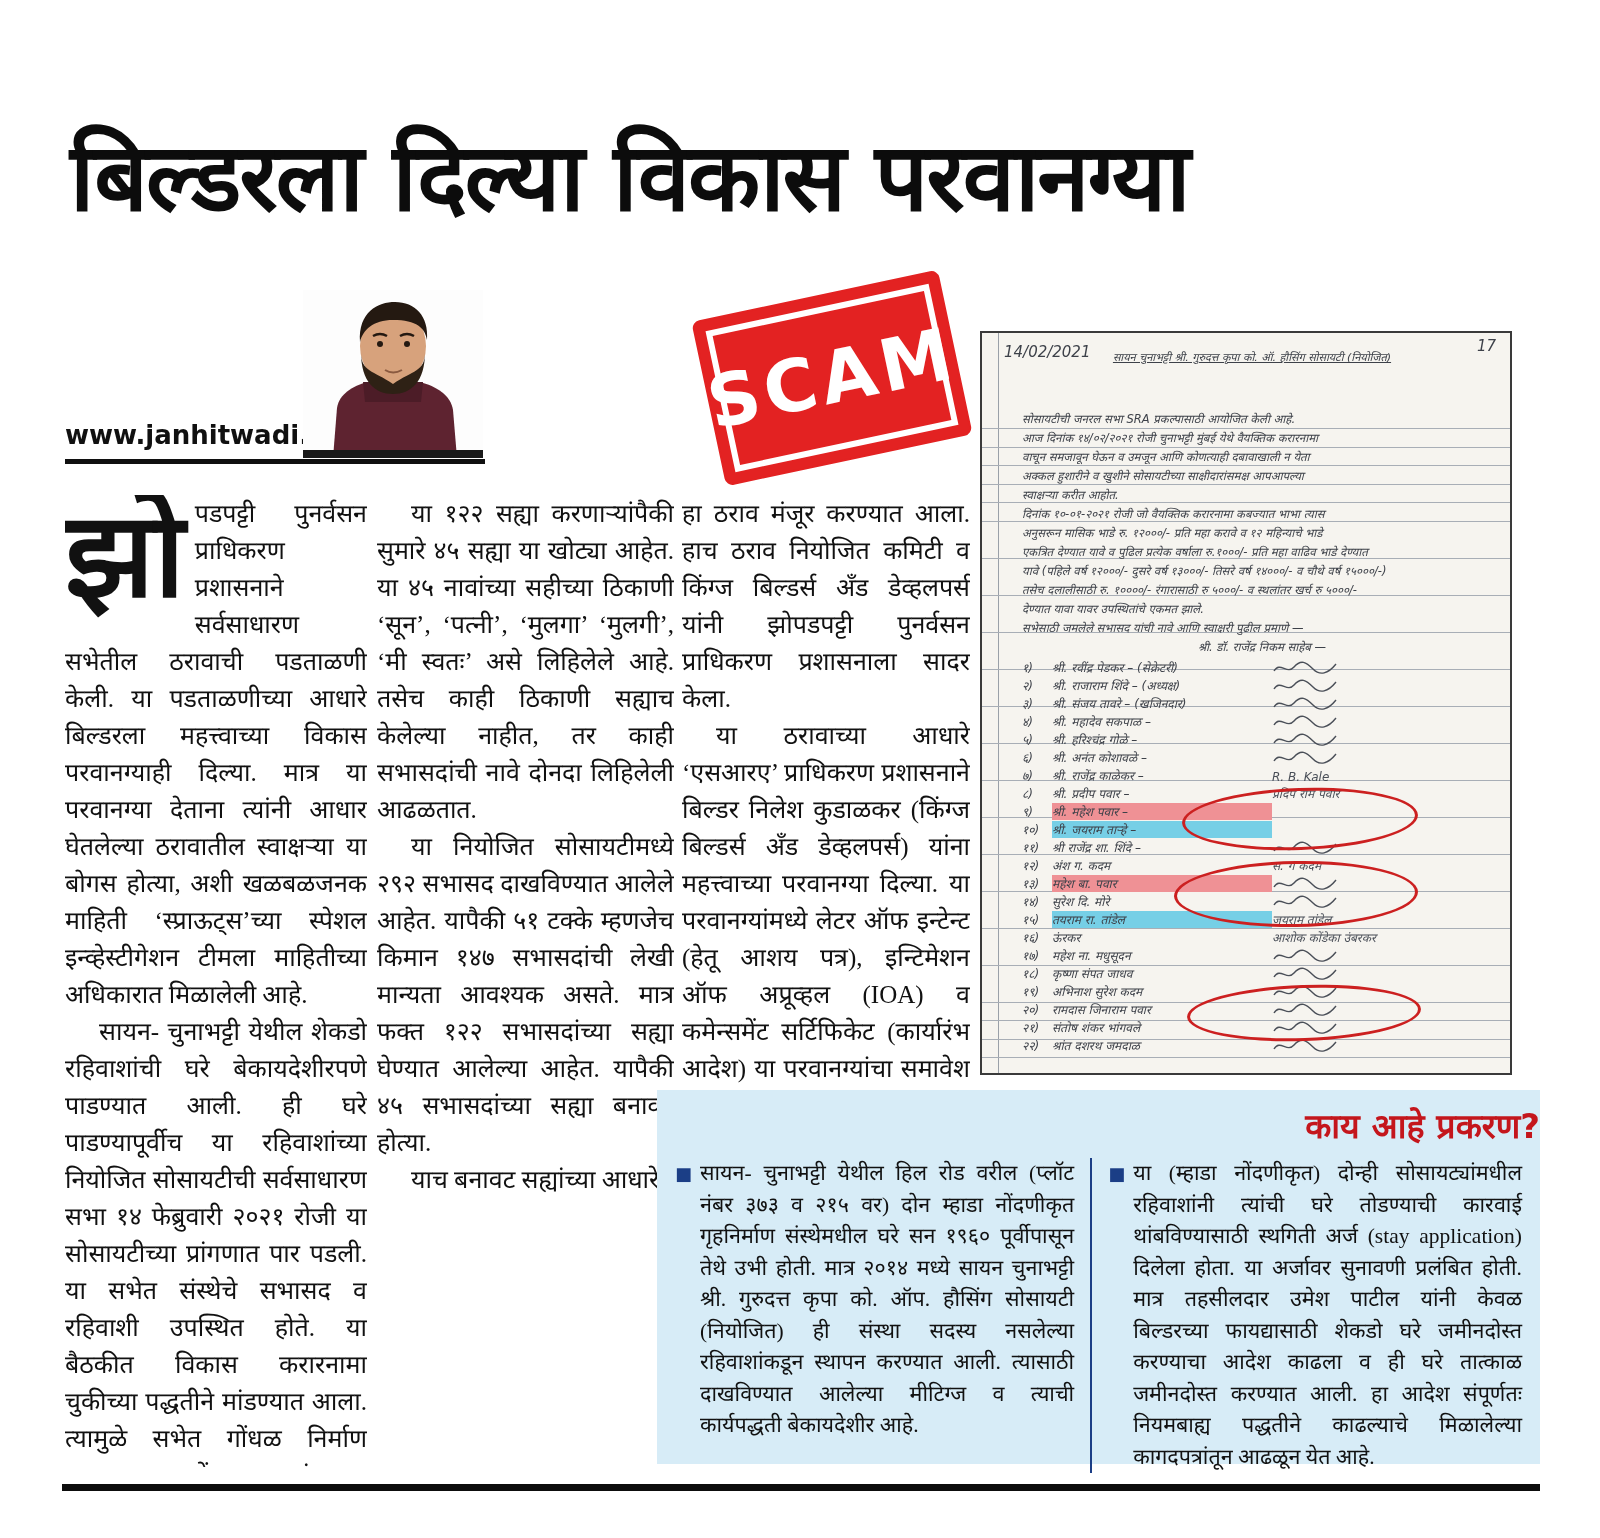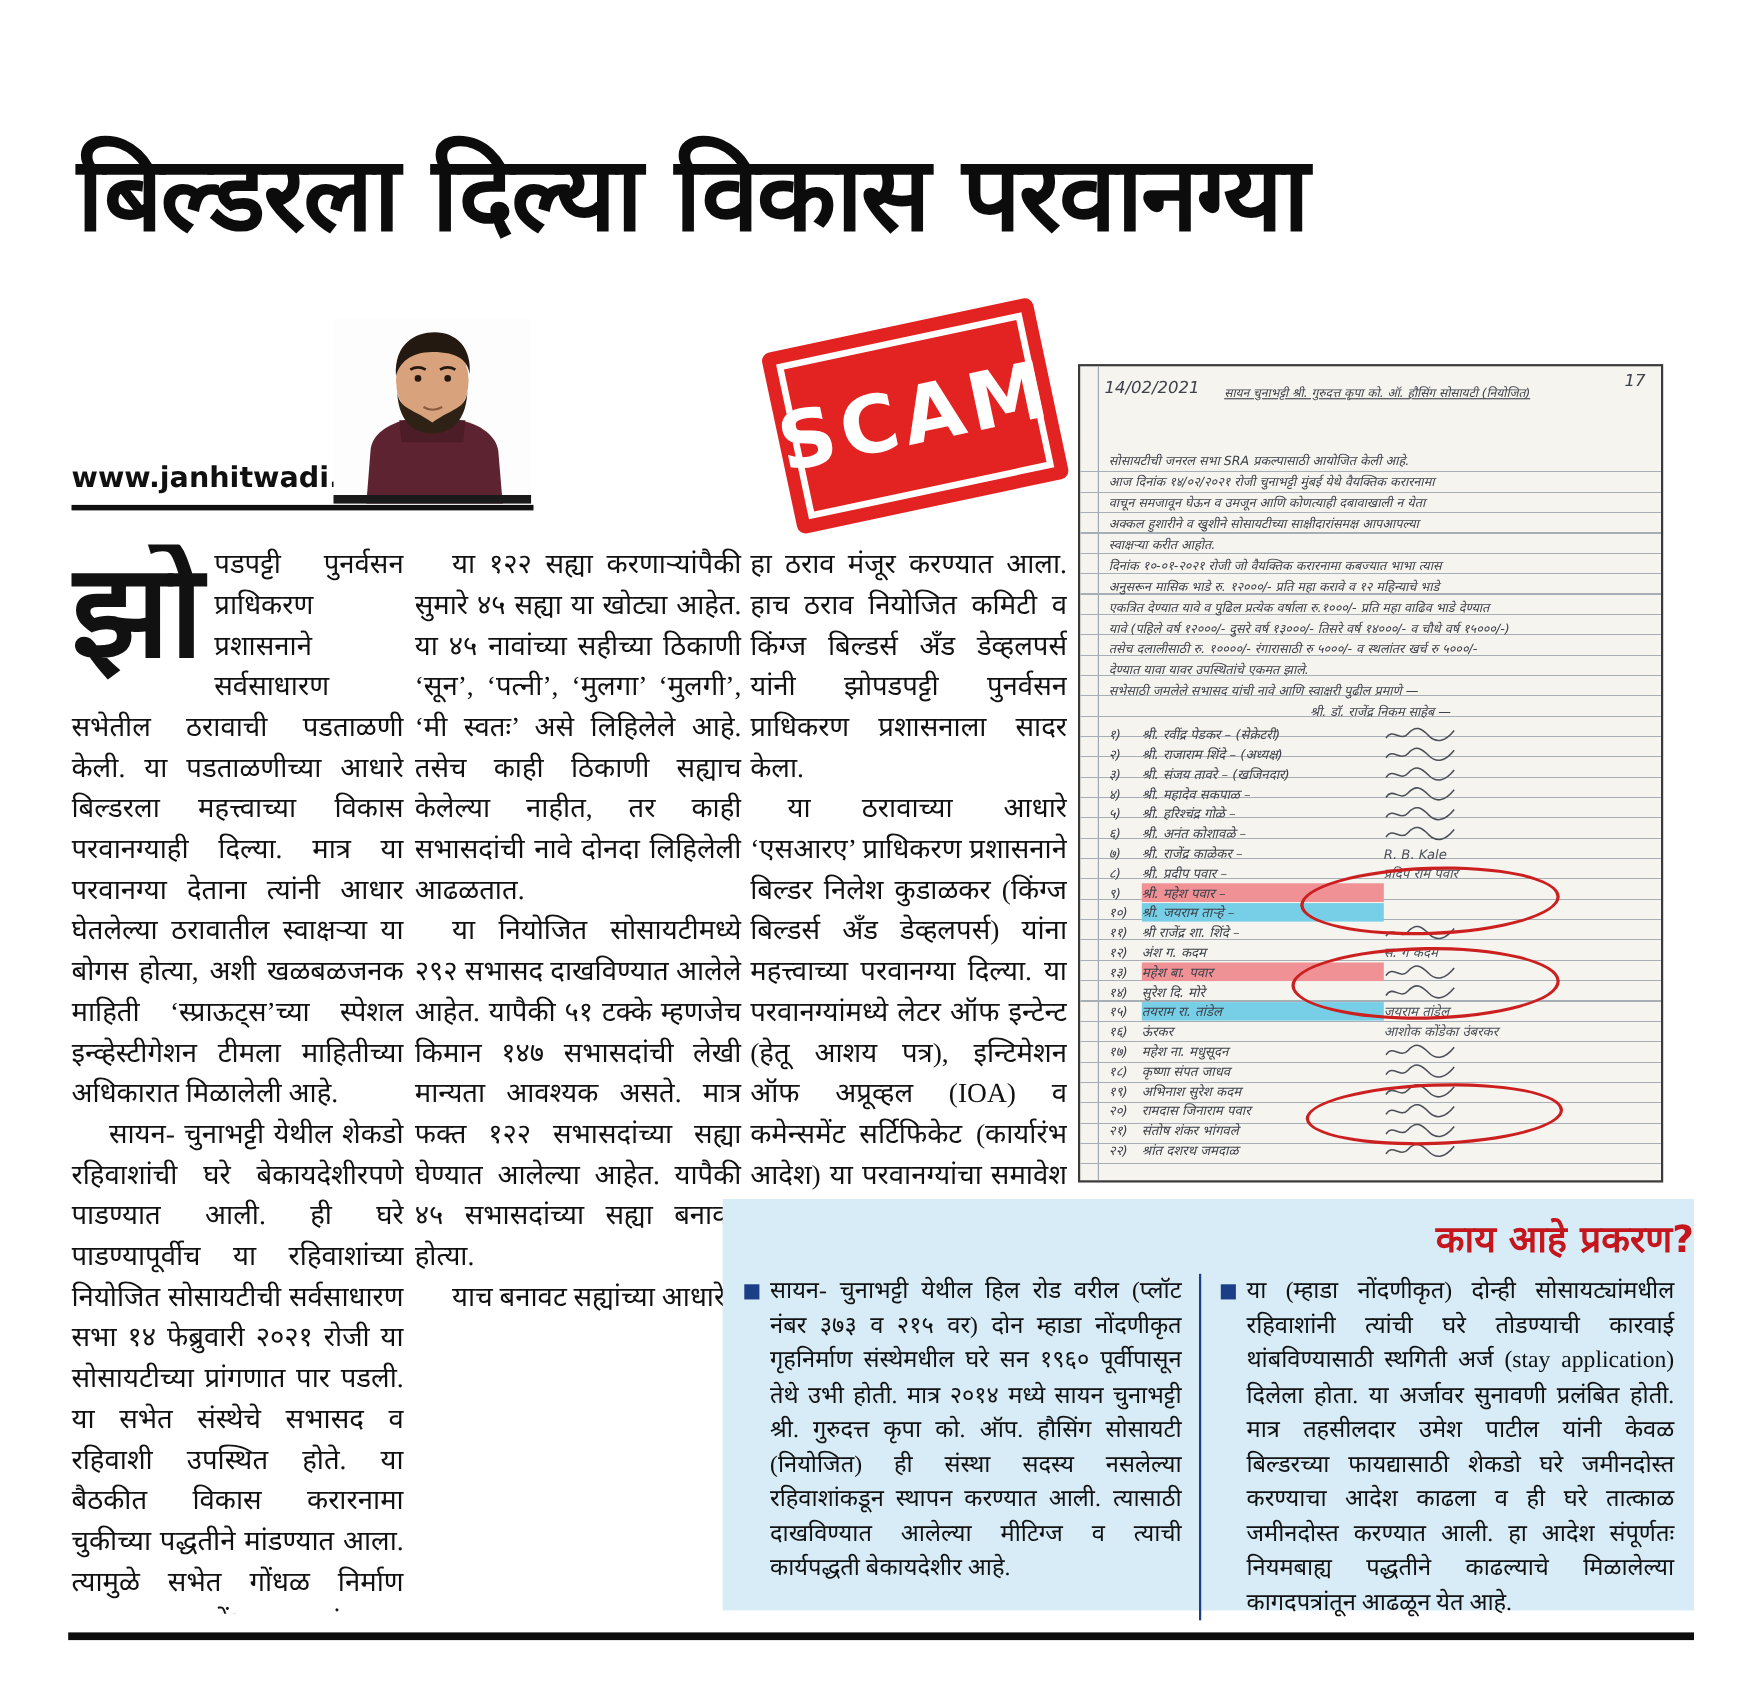--- a/index.html
+++ b/index.html
@@ -27,21 +27,21 @@
   .stamp-inner span{font-family:"DejaVu Sans",sans-serif;font-weight:900;font-size:72px;letter-spacing:5px;color:#fff;}
   
   .doc{position:absolute;left:956px;top:331px;width:528px;height:740px;background:var(--doc-paper);
        border:2px solid #3a3a3a;font-family:"DejaVu Sans",sans-serif;font-style:italic;color:var(--doc-ink);overflow:hidden;margin-left:24px;}
   .doc:before{content:"";position:absolute;left:16px;top:0;bottom:0;width:1px;background:#9aa0a8;}
   .doc-head{position:relative;height:76px;padding:8px 14px 0 26px;}
   .doc-date{position:absolute;left:22px;top:10px;font-size:15px;}
   .doc-page{position:absolute;right:14px;top:4px;font-size:15px;}
   .doc-title{text-align:center;font-size:16px;text-decoration:underline;margin-top:4px;}
   .doc-sub{text-align:center;font-size:11px;text-decoration:underline;margin-top:8px;white-space:nowrap;}
-  .doc-rows{position:absolute;left:0;right:0;top:78px;bottom:0;padding-left:26px;padding-right:8px;
+  .doc-rows{position:absolute;left:0;right:0;top:78px;bottom:0;padding-left:40px;padding-right:8px;
       background:repeating-linear-gradient(to bottom,transparent 0,transparent 17.5px,#a8aeb6 17.5px,#a8aeb6 18.5px);}
   .doc-line{height:19px;font-size:11.5px;white-space:nowrap;overflow:hidden;}
   .doc-intro{height:19px;font-size:11.5px;white-space:nowrap;overflow:hidden;}
   .doc-intro.center{text-align:center;}
   .m-row{height:18px;display:flex;align-items:flex-end;font-size:12px;white-space:nowrap;overflow:hidden;}
   .m-no{width:30px;flex:0 0 30px;}
   .m-name{flex:0 0 220px;width:220px;overflow:hidden;}
   .m-name.hl-pink{background:var(--hl-pink);}
   .m-name.hl-blue{background:var(--hl-blue);}
   .m-sig{flex:1;color:#4a4f58;font-size:12px;overflow:hidden;}

